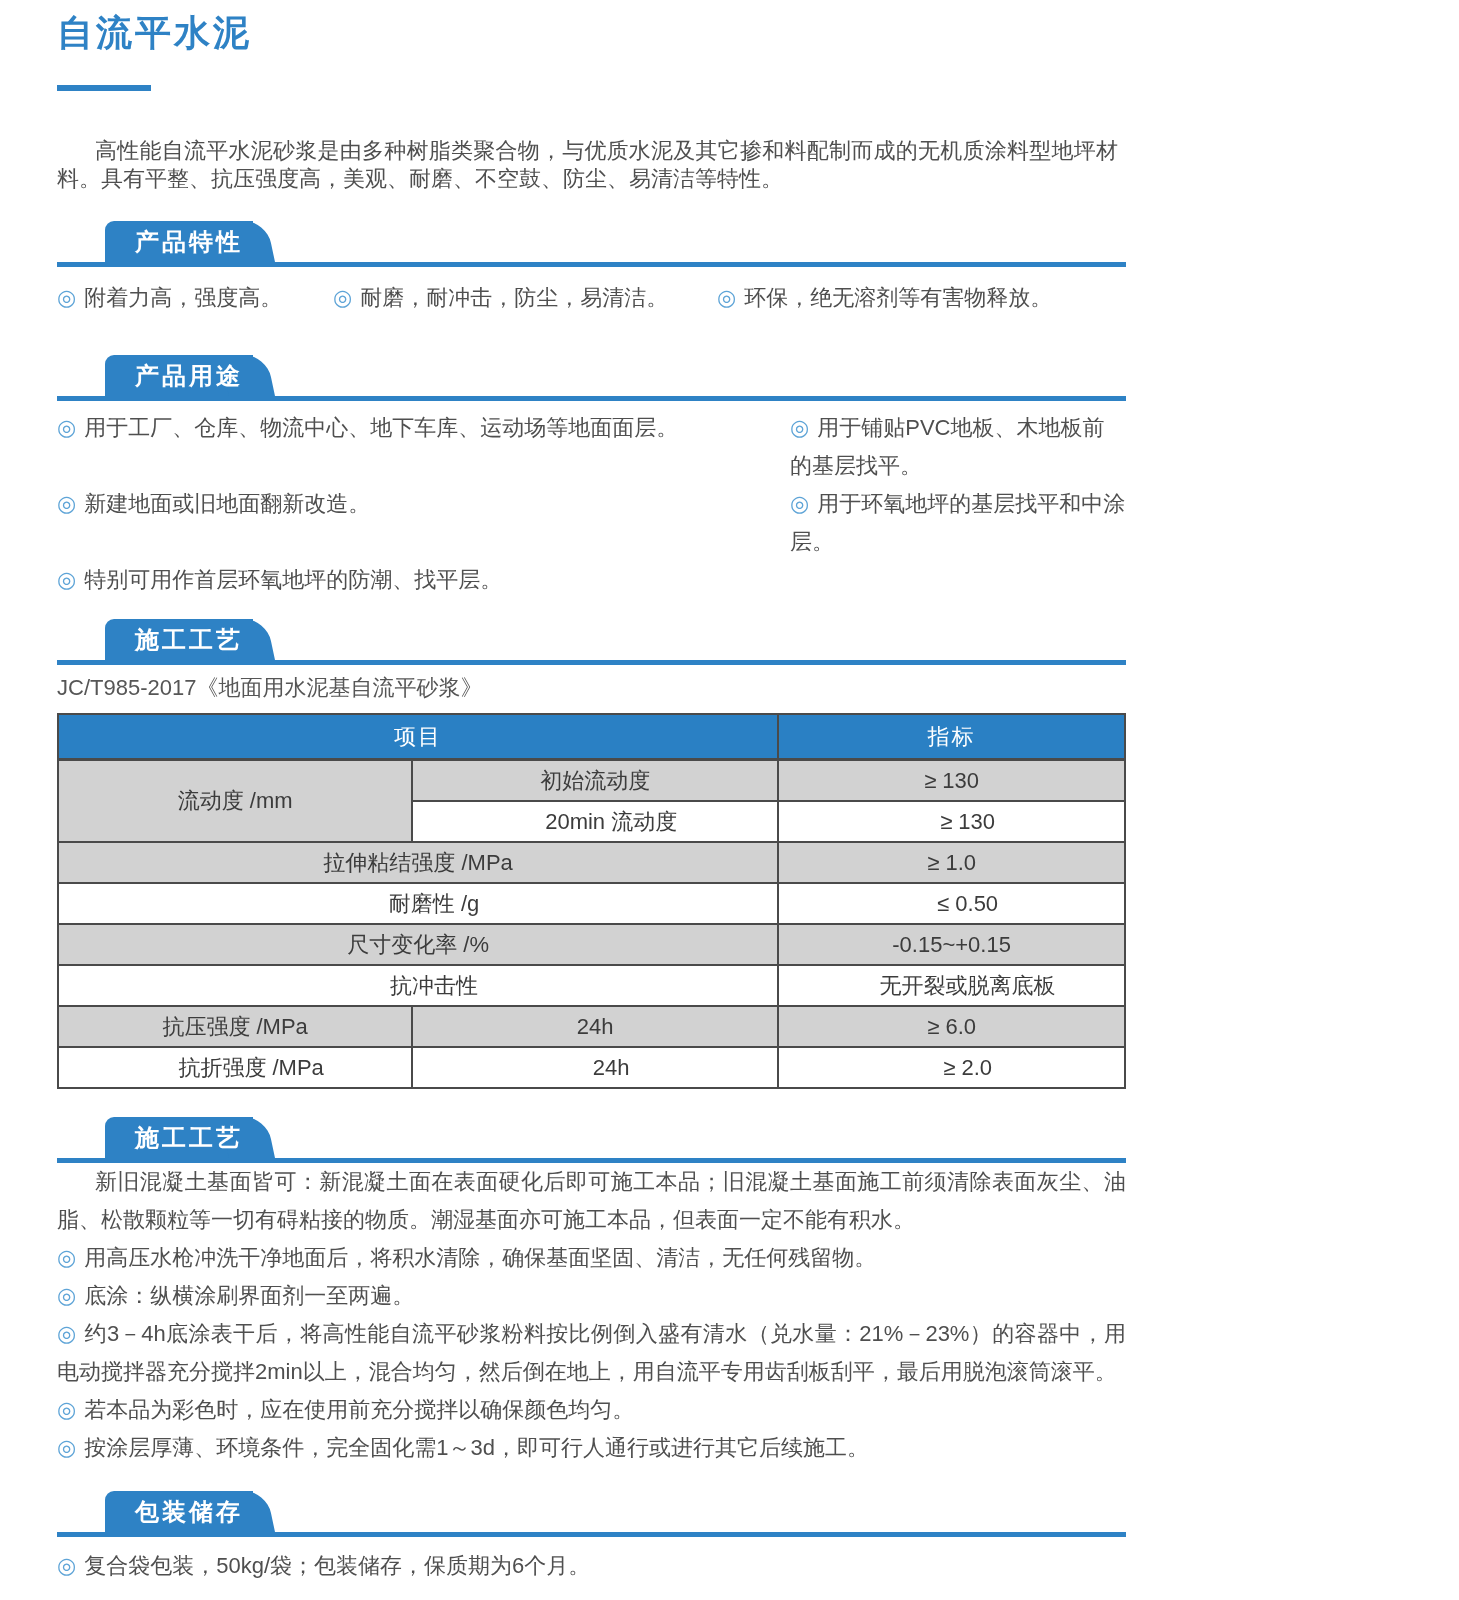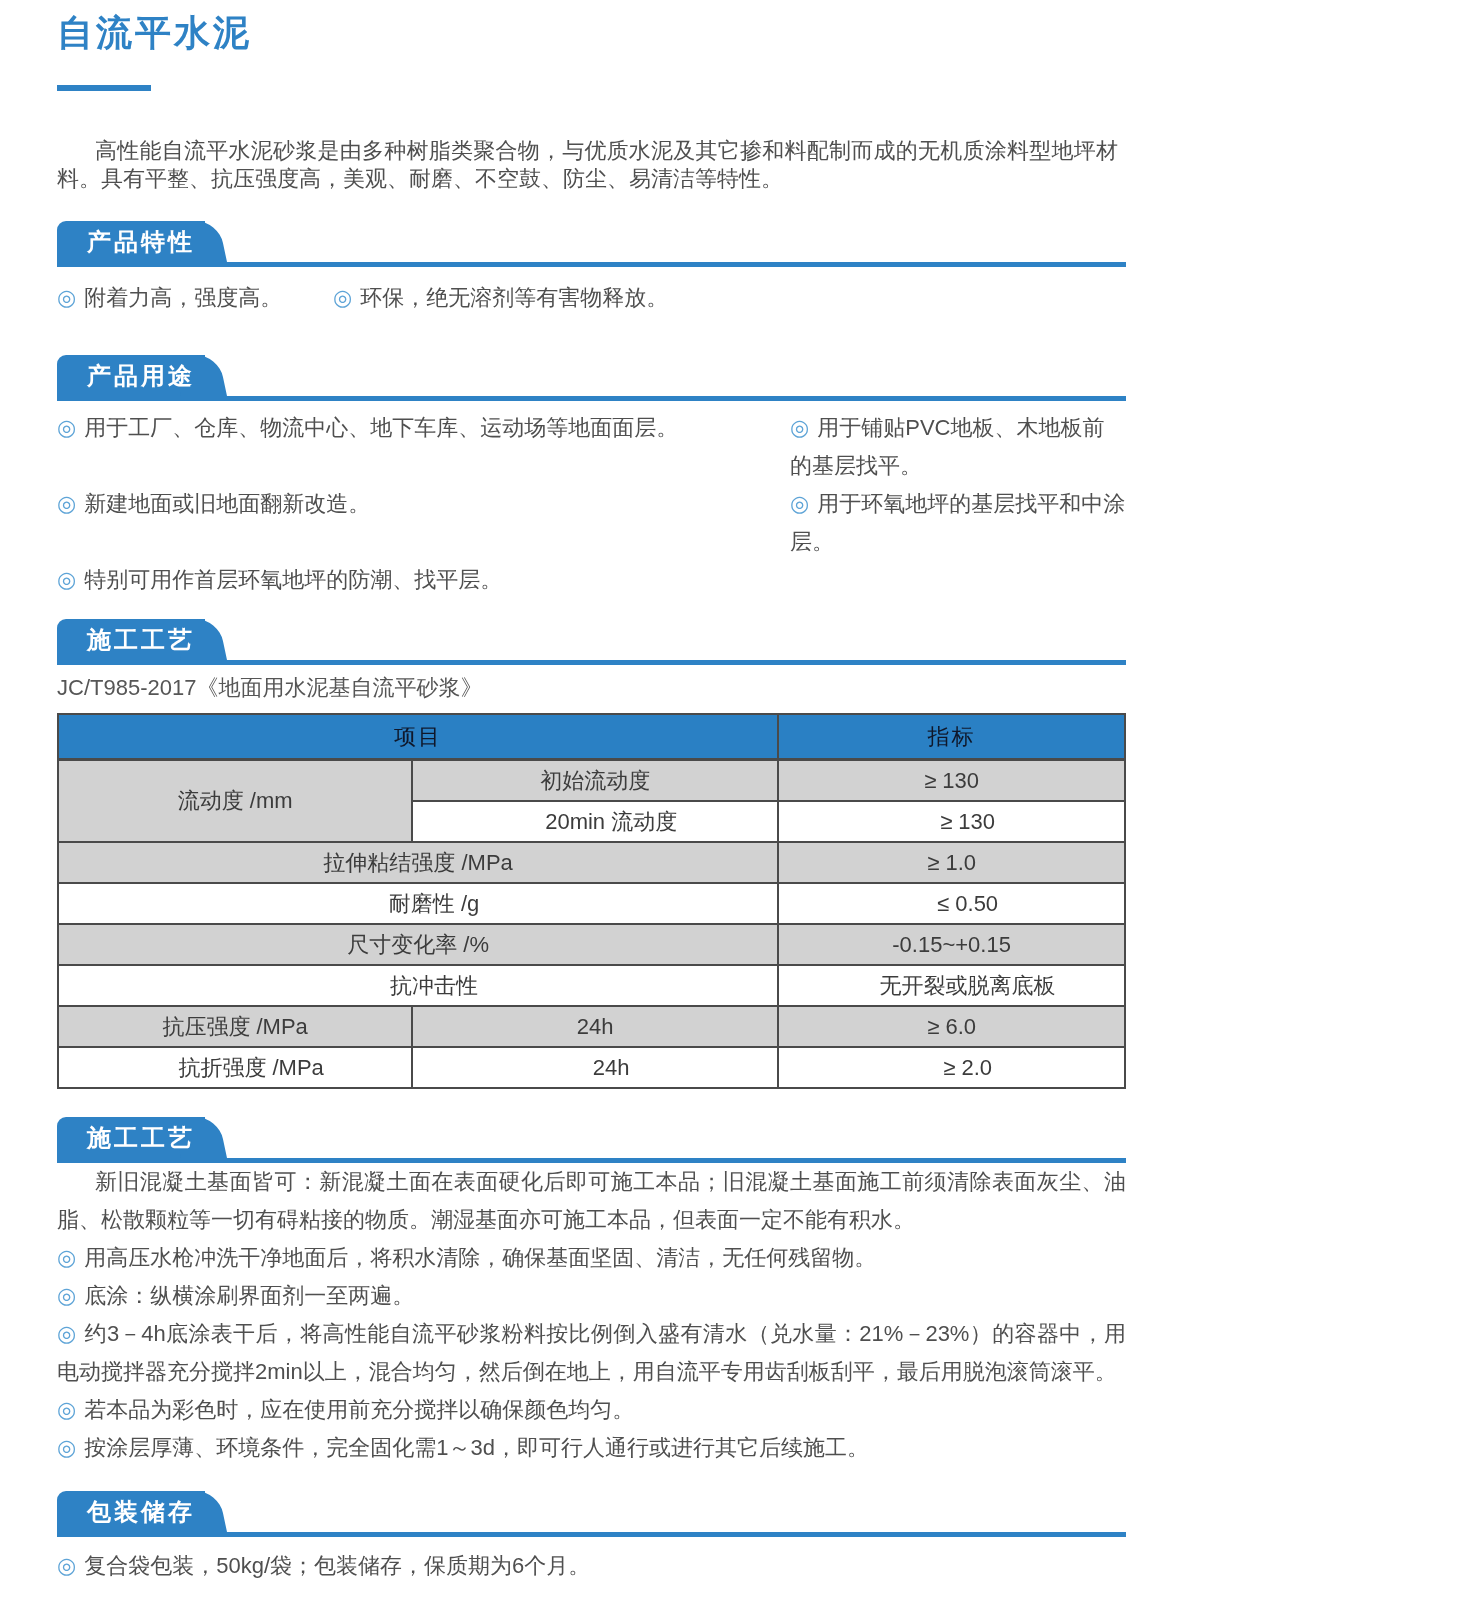--- a/index.html
+++ b/index.html
@@ -53,20 +53,21 @@
   .tab {
     position: relative;
     display: inline-block;
     background: var(--accent, #2e82c5);
     color: #ffffff;
     height: 41px;
     line-height: 41px;
     padding: 0 10px 0 30px;
     border-radius: 9px 0 0 0;
     vertical-align: bottom;
+    margin-left: 48px;
   }
   .tab::after {
     content: "";
     position: absolute;
     top: 0;
     right: -22px;
     width: 46px;
     height: 41px;
     background: var(--accent, #2e82c5);
     border-radius: 0 22px 0 0;
@@ -119,21 +120,21 @@
   }
   table.spec th, table.spec td {
     border: 2px solid var(--border, #4a4a4a);
     text-align: center;
     font-size: 22px;
     padding: 1px 8px;
     overflow: hidden;
   }
   table.spec th {
     background: var(--thead, #2a80c4);
-    color: #0f172a;
+    color: #ffffff;
     font-weight: normal;
     letter-spacing: 2px;
     height: 41px;
     border-bottom-width: 3px;
   }
   table.spec td { height: 37px; color: #3c3c3c; }
   table.spec td.gray  { background: var(--gray, #d2d2d2); }
   table.spec td.white { background: #ffffff; padding-left: 40px; }
 
   .process-block { }
@@ -157,20 +158,21 @@
   <p class="intro">高性能自流平水泥砂浆是由多种树脂类聚合物，与优质水泥及其它掺和料配制而成的无机质涂料型地坪材料。具有平整、抗压强度高，美观、耐磨、不空鼓、防尘、易清洁等特性。</p>
 
   <section class="section-features">
     <div class="section-bar">
       <div class="tab">
         <span class="tab-label">产品特性</span>
       </div>
     </div>
     <div class="features-row">
         <p class="bullet-line"><span class="bullet-icon">◎</span><span>附着力高，强度高。</span></p>
+        <p class="bullet-line"><span class="bullet-icon">◎</span><span>耐磨，耐冲击，防尘，易清洁。</span></p>
         <p class="bullet-line"><span class="bullet-icon">◎</span><span>环保，绝无溶剂等有害物释放。</span></p>
       </div>
   </section>
 
   <section class="section-uses">
     <div class="section-bar">
       <div class="tab">
         <span class="tab-label">产品用途</span>
       </div>
     </div>

